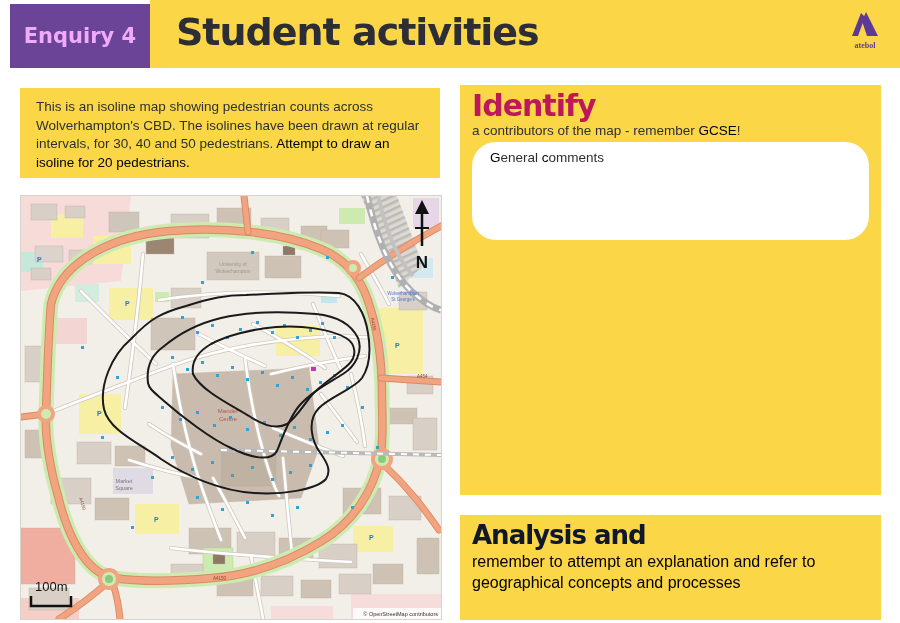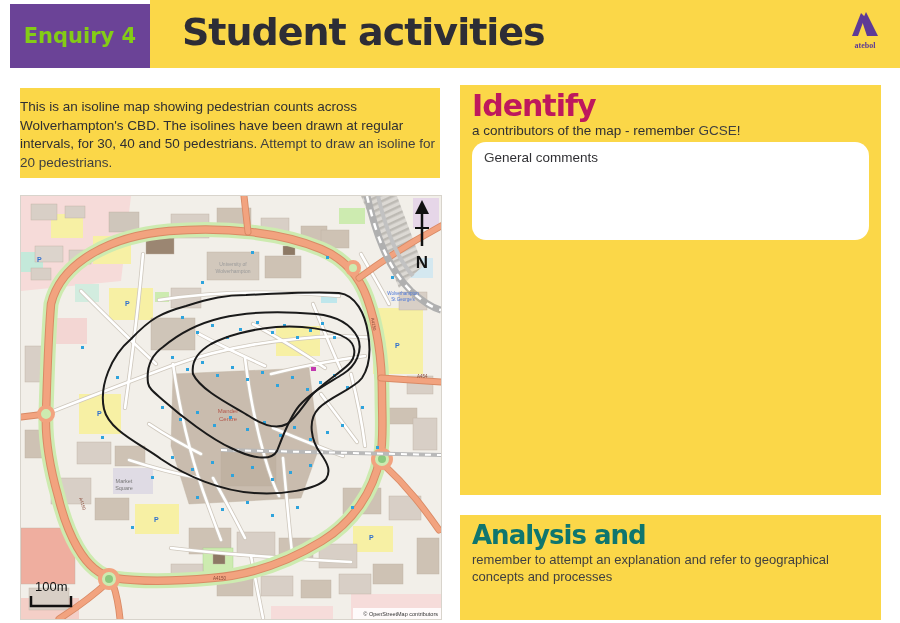--- a/index.html
+++ b/index.html
@@ -1,48 +1,48 @@
 <!DOCTYPE html>
 <html><head>
 <meta charset="utf-8">
 <style>
   html,body{margin:0;padding:0;background:#ffffff;}
   .page{position:relative;width:900px;height:623px;background:#ffffff;overflow:hidden;
         font-family:"Liberation Sans",sans-serif;}
   
   .header-band{position:absolute;left:150px;top:0;width:750px;height:68px;background:#FBD748;}
   .enquiry-badge{position:absolute;left:10px;top:4px;width:140px;height:64px;background:#6B4397;
-        display:flex;align-items:center;justify-content:center;color:#84cc16;
+        display:flex;align-items:center;justify-content:center;color:#f0abfc;
         font-family:"DejaVu Sans",sans-serif;font-weight:bold;font-size:21px;}
-  .page-title{position:absolute;left:182px;top:10px;color:#2D2D36;
+  .page-title{position:absolute;left:176px;top:10px;color:#2D2D36;
         font-family:"DejaVu Sans",sans-serif;font-weight:800;font-size:38px;letter-spacing:-1px;}
   .logo{position:absolute;left:845px;top:12px;width:40px;text-align:center;}
   .logo-text{color:#5E3A96;font-weight:bold;font-size:8px;margin-top:1px;
         font-family:Liberation Serif, serif;}
   
   .instruction-box{position:absolute;left:20px;top:88px;width:420px;height:90px;background:#FBD748;
-        box-sizing:border-box;padding:10px 0;font-size:13.5px;line-height:1.38;color:#2F2F33;}
-  .red{color:#404040;}
+        box-sizing:border-box;padding:10px 16px;font-size:13.5px;line-height:1.38;color:#2F2F33;}
+  .red{color:#000000;}
   
   .map-frame{position:absolute;left:20px;top:195px;width:420px;height:423px;
         border:1px solid #d8d4cc;box-sizing:content-box;background:#f2efe9;}
   
   .identify-panel{position:absolute;left:460px;top:85px;width:421px;height:410px;background:#FBD748;
         box-sizing:border-box;padding:6px 12px;}
   .panel-heading{font-family:"DejaVu Sans",sans-serif;font-weight:800;color:#be185d;
         font-size:30px;letter-spacing:-1px;line-height:1.0;}
   .panel-sub{font-size:13.5px;color:#2F2F33;margin-top:2px;}
   .white-box{position:absolute;left:12px;width:397px;height:98px;background:#ffffff;
-        border-radius:14px;box-sizing:border-box;padding:8px 12px;font-size:13.5px;color:#2F2F33;}
+        border-radius:24px;box-sizing:border-box;padding:8px 18px;font-size:13.5px;color:#2F2F33;}
   .wb1{top:57px;} .wb2{top:180px;} .wb3{top:303px;}
   .analysis-panel{position:absolute;left:460px;top:515px;width:421px;height:105px;background:#FBD748;
         box-sizing:border-box;padding:7px 12px;}
-  .analysis-heading{font-family:"DejaVu Sans",sans-serif;font-weight:800;color:#0f766e;
+  .analysis-heading{font-family:"DejaVu Sans",sans-serif;font-weight:800;color:#0f172a;
         font-size:26px;letter-spacing:-1px;line-height:1.05;}
-  .analysis-sub{font-size:13px;color:#404040;margin-top:3px;line-height:1.3;width:390px;}
+  .analysis-sub{font-size:16px;color:#000000;margin-top:3px;line-height:1.3;width:390px;}
   svg text{font-family:"Liberation Sans",sans-serif;}
 </style>
 </head>
 <body>
 
 <div class="page">
 
   <div class="header-band"></div>
   <div class="enquiry-badge">
     <span>Enquiry 4</span>

